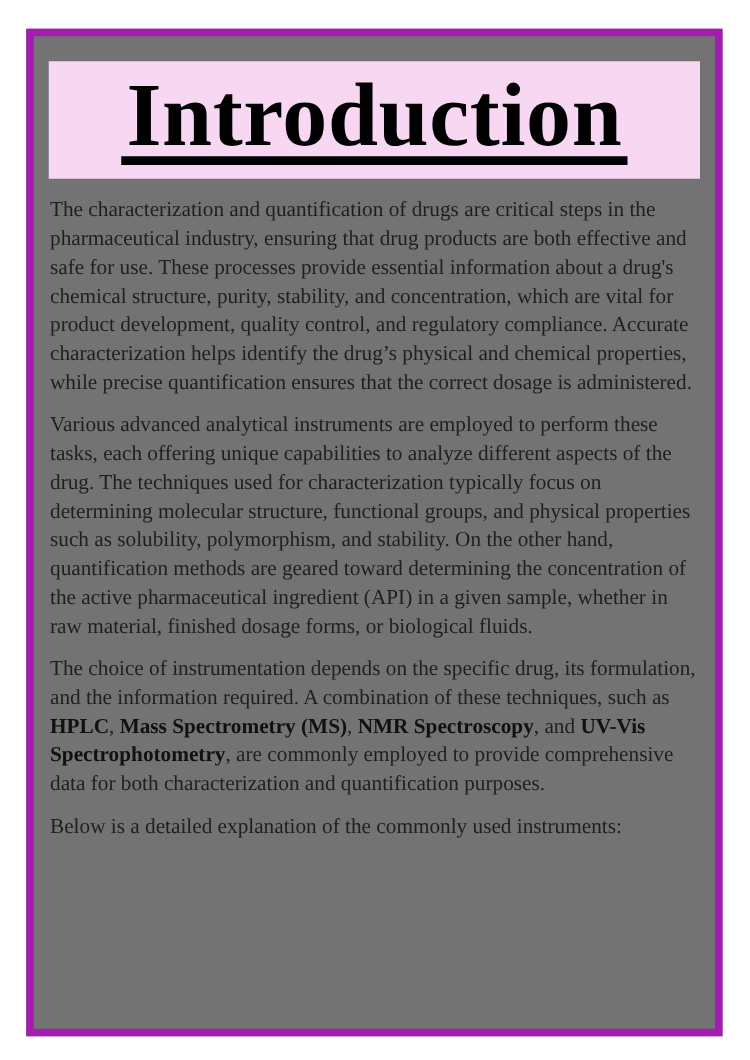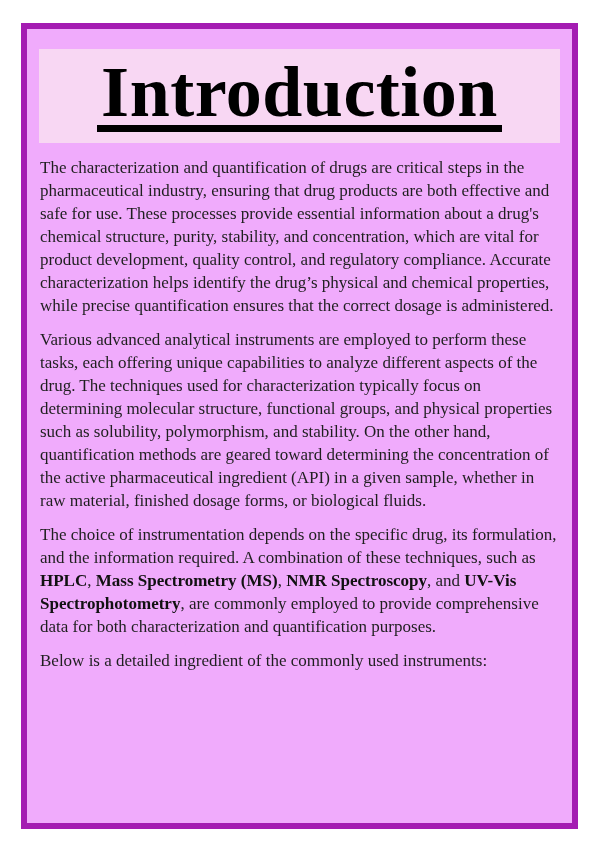--- a/index.html
+++ b/index.html
@@ -15,21 +15,21 @@
     overflow: hidden;
   }
   .frame {
     position: absolute;
     left: 21px;
     top: 23px;
     width: 557px;
     height: 806px;
     box-sizing: border-box;
     border: 6px solid #a41cb2;
-    background: #f0abfc;
+    background: #737373;
   }
   .title-band {
     margin: 20px 12px 0 12px;
     height: 94px;
     background: #f8d7f3;
     display: flex;
     align-items: center;
     justify-content: center;
   }
   .title {
@@ -64,15 +64,15 @@
 <body>
 
 <div class="frame">
   <div class="title-band">
     <h1 class="title">Introduction</h1>
   </div>
   <div class="content">
     <p>The characterization and quantification of drugs are critical steps in the pharmaceutical industry, ensuring that drug products are both effective and safe for use. These processes provide essential information about a drug's chemical structure, purity, stability, and concentration, which are vital for product development, quality control, and regulatory compliance. Accurate characterization helps identify the drug’s physical and chemical properties, while precise quantification ensures that the correct dosage is administered.</p>
     <p>Various advanced analytical instruments are employed to perform these tasks, each offering unique capabilities to analyze different aspects of the drug. The techniques used for characterization typically focus on determining molecular structure, functional groups, and physical properties such as solubility, polymorphism, and stability. On the other hand, quantification methods are geared toward determining the concentration of the active pharmaceutical ingredient (API) in a given sample, whether in raw material, finished dosage forms, or biological fluids.</p>
     <p>The choice of instrumentation depends on the specific drug, its formulation, and the information required. A combination of these techniques, such as <strong>HPLC</strong>, <strong>Mass Spectrometry (MS)</strong>, <strong>NMR Spectroscopy</strong>, and <strong>UV-Vis Spectrophotometry</strong>, are commonly employed to provide comprehensive data for both characterization and quantification purposes.</p>
-    <p>Below is a detailed ingredient of the commonly used instruments:</p>
+    <p>Below is a detailed explanation of the commonly used instruments:</p>
   </div>
 </div>
 
 </body></html>

